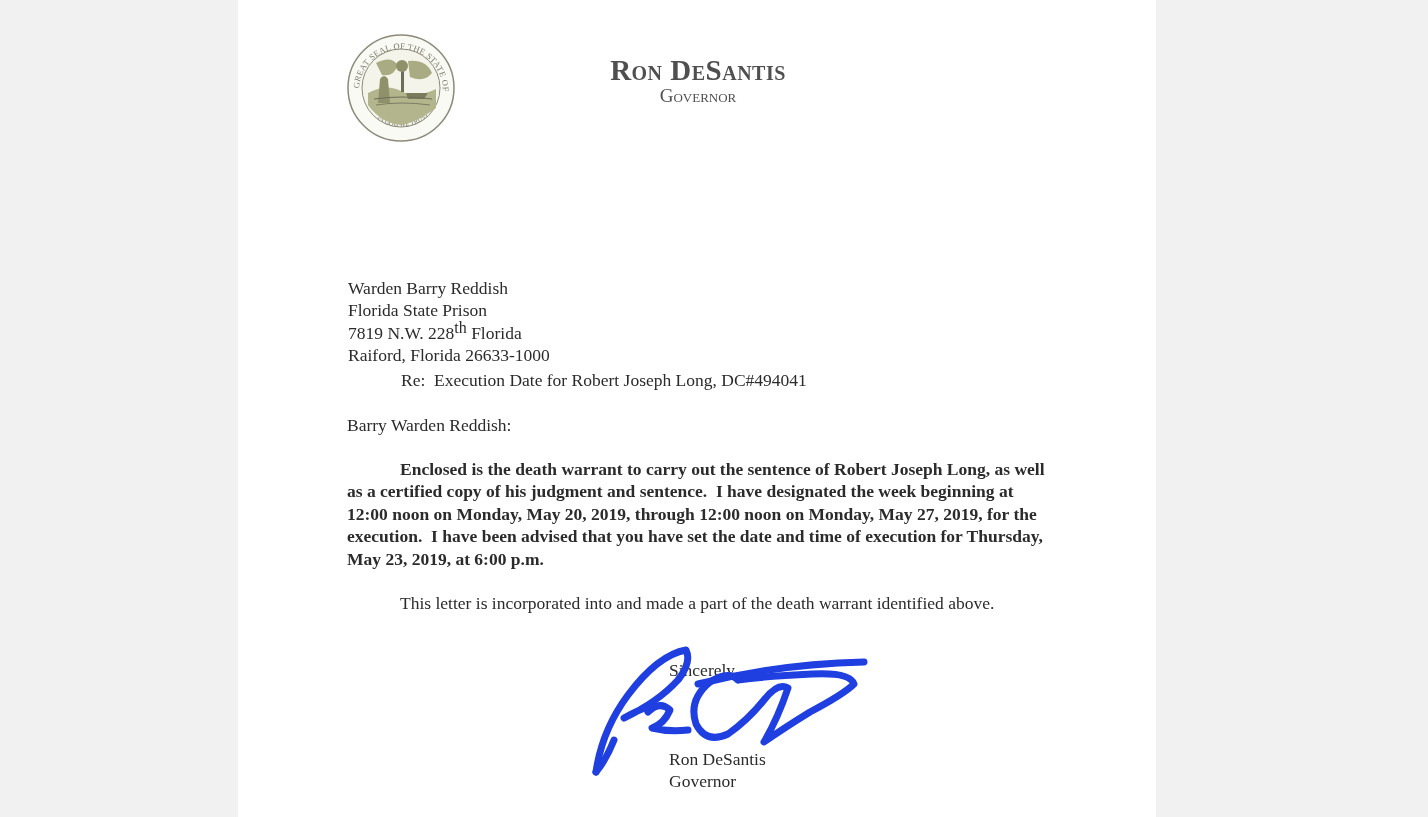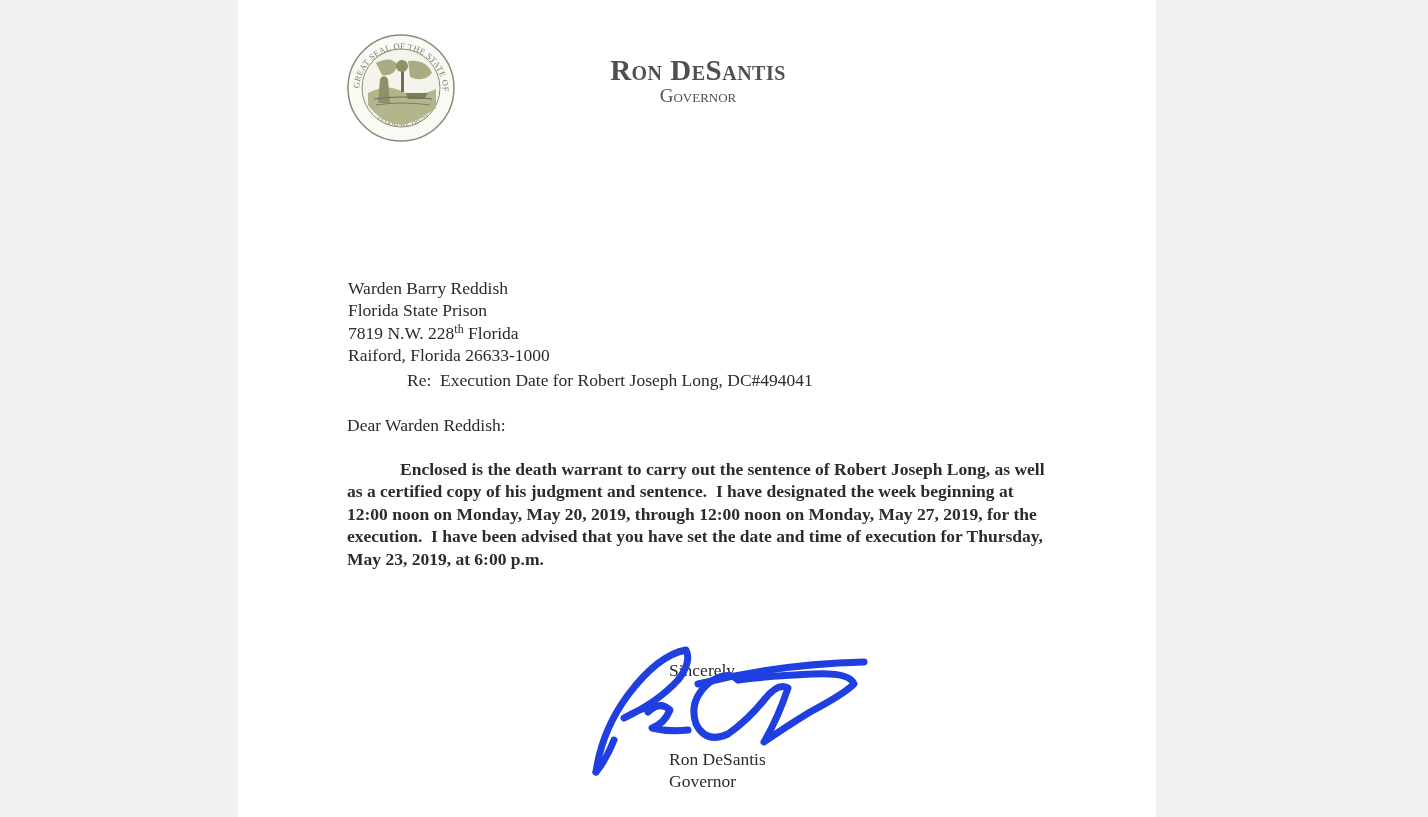--- a/index.html
+++ b/index.html
@@ -27,21 +27,21 @@
   }
   .lh-title {
     font-size: 19px; font-variant: small-caps; line-height: 20px; color: #4f4f4f;
   }
   .date {
     position: absolute; left: 300px; top: 190px; width: 325px; text-align: center;
     font-size: 17.5px;
   }
   .txt { position: absolute; font-size: 17.5px; line-height: 22.4px; white-space: nowrap; }
   .addr { left: 110px; top: 257px; margin-top: 20px; }
-  .addr div sup { font-size: 12px; vertical-align: 6px; line-height: 0; }
+  .addr div sup { font-size: 16px; vertical-align: 6px; line-height: 0; }
   .re { left: 163px; top: 369px; }
   .salutation { left: 109px; top: 414px; }
   .para { left: 109px; width: 710px; white-space: normal; }
   .p1 { top: 458px; font-weight: bold; }
   .p2 { top: 592px; }
   .indent { display: inline-block; width: 53px; }
   .closing { left: 431px; top: 659px; }
   .sig-name { left: 431px; top: 748px; }
   .sig-title { left: 431px; top: 770px; }
   .signature {
@@ -85,26 +85,27 @@
   </div>
 
 
   <div class="txt addr">
     <div>Warden Barry Reddish</div>
     <div>Florida State Prison</div>
     <div><span>7819 N.W. 228</span><sup>th</sup><span> Florida</span></div>
     <div>Raiford, Florida 26633-1000</div>
   </div>
 
-  <div class="txt re" style="white-space:pre;margin-left:6px;">Re:  Execution Date for Robert Joseph Long, DC#494041</div>
+  <div class="txt re" style="white-space:pre;">Re:  Execution Date for Robert Joseph Long, DC#494041</div>
 
-  <div class="txt salutation">Dear Warden Reddish:</div>
+  <div class="txt salutation">Barry Warden Reddish:</div>
 
   <div class="txt para p1"><span class="indent"></span><span style="white-space:pre-wrap;">Enclosed is the death warrant to carry out the sentence of Robert Joseph Long, as well as a certified copy of his judgment and sentence.  I have designated the week beginning at 12:00 noon on Monday, May 20, 2019, through 12:00 noon on Monday, May 27, 2019, for the execution.  I have been advised that you have set the date and time of execution for Thursday, May 23, 2019, at 6:00 p.m.</span></div>
 
+  <div class="txt para p2"><span class="indent"></span><span>This letter is incorporated into and made a part of the death warrant identified above.</span></div>
 
   <div class="txt closing">Sincerely,</div>
   <div class="txt sig-name">Ron DeSantis</div>
   <div class="txt sig-title">Governor</div>
 
   <svg class="signature" viewBox="0 0 290 145">
     <g fill="none" stroke="#1f3fe0" stroke-width="7" stroke-linecap="round" stroke-linejoin="round">
       <path d="M 8 132 Q 14 90 40 55 Q 70 15 98 10 Q 104 22 90 40 Q 70 62 36 78 Q 50 70 62 66"></path>
       <path d="M 26 100 Q 18 120 8 132"></path>
       <path d="M 60 72 Q 72 60 82 70 Q 76 84 64 88 Q 80 92 100 90"></path>

